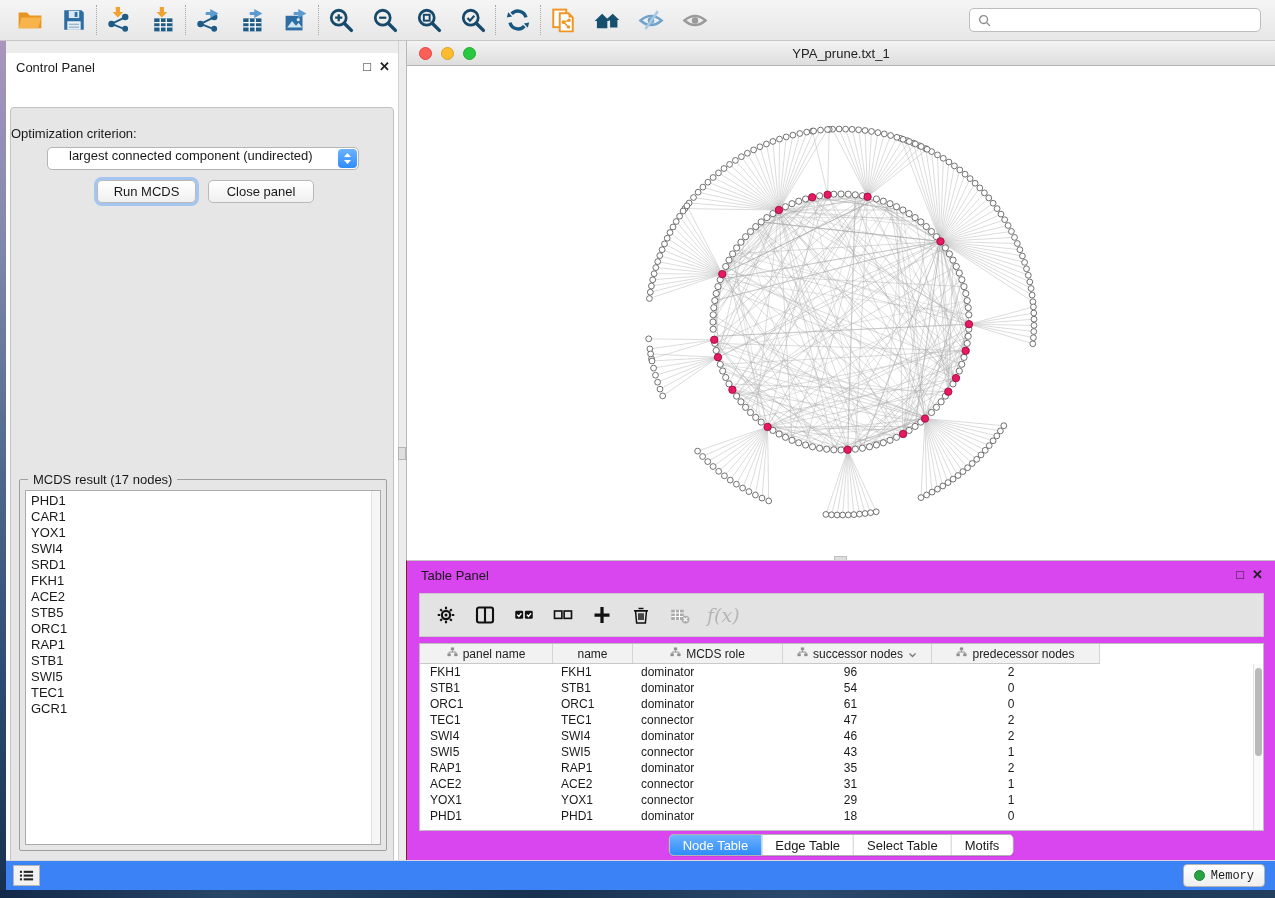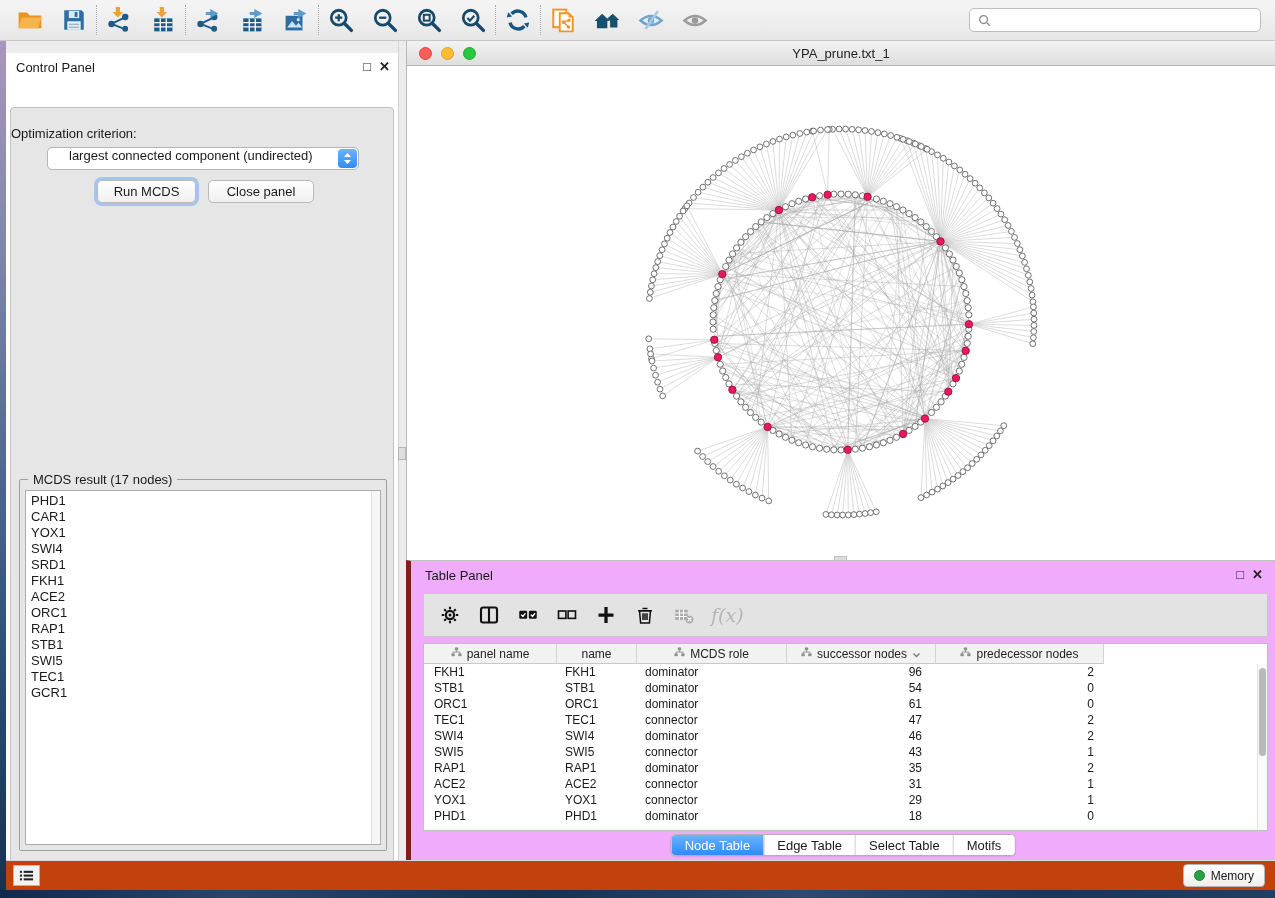--- a/index.html
+++ b/index.html
@@ -83,45 +83,45 @@
   .tl { width:13px; height:13px; border-radius:50%; cursor:default; }
   .tl-red { background:#ff5f57; border:1px solid #e0443e; }
   .tl-yellow { background:#febc2e; border:1px solid #dea123; }
   .tl-green { background:#28c840; border:1px solid #1dad2b; }
   .net-title { position:absolute; width:100%; text-align:center; top:5px; font-size:13px; color:#222; }
   .net-canvas { position:absolute; left:0; top:25px; width:869px; height:494px; background:#fff; }
   .net-canvas svg { position:absolute; left:0; top:0; }
 
   
   .table-panel { position:absolute; left:406px; top:560px; width:869px; height:300px;
-    background:#f0abfc; border-left:5px solid #7f1d1d; border-top:1px solid #c2c2c2; }
+    background:#d946ef; border-left:1px solid #7f1d1d; border-top:1px solid #c2c2c2; }
   .tp-toolbar { position:absolute; left:12px; top:32px; width:845px; height:44px;
     background:#e3e3e3; border:1px solid #c8c8c8; display:flex; align-items:center; gap:15px; padding-left:14px; }
   .tpi { width:24px; height:24px; display:flex; align-items:center; justify-content:center; cursor:default; }
   .tpi svg { width:20px; height:20px; }
   .fx { font-family:"DejaVu Serif", serif; font-style:italic; font-size:19px; color:#b5b5b5; }
 
   .tbl { position:absolute; left:12px; top:82px; width:845px; height:188px;
     background:#fff; border:1px solid #bfbfbf; }
   .tbl-head { position:absolute; left:0; top:0; height:20px; display:flex;
     border-bottom:1px solid #c9c9c9; }
   .th { background:#f2f2f2; border-right:1px solid #d4d4d4; display:flex; align-items:center;
     justify-content:center; gap:5px; font-size:12px; color:#222; cursor:default; }
   .tbl-body { position:absolute; left:0; top:20px; right:0; bottom:0; overflow:hidden; }
   .tr { display:flex; height:16px; line-height:16px; font-size:12px; cursor:default; }
   .td { overflow:hidden; white-space:nowrap; }
   .td.l { text-align:left; }
-  .td.r { text-align:right; }
+  .td.r { text-align:center; }
   .tbl-scroll { position:absolute; right:0; top:20px; bottom:0; width:10px; background:#fafafa; border-left:1px solid #e2e2e2; }
   .tbl-thumb { position:absolute; left:1px; right:1px; top:4px; height:88px; background:#b9b9b9; border-radius:4px; }
   .tp-tabs { top:273px; left:50%; transform:translateX(-50%); }
 
   
   .status-bar { position:absolute; left:6px; top:860px; width:1269px; height:30px;
-    background:#c2410c; border-top:1px solid #d8d8d8; }
+    background:#3b82f6; border-top:1px solid #d8d8d8;font-family:Liberation Mono, monospace; }
   .sb-listbtn { position:absolute; left:7px; top:4px; width:27px; height:21px;
     background:#f2f2f2; border:1px solid #b5b5b5; display:flex; align-items:center; justify-content:center; cursor:default; }
   .sb-listbtn svg { width:15px; height:15px; }
   .memory-btn { position:absolute; right:10px; top:3px; height:23px; padding:0 10px;
     background:linear-gradient(#ffffff,#efefef); border:1px solid #b5b5b5; border-radius:4px;
     display:flex; align-items:center; gap:6px; font-size:12px; cursor:default; }
   .mem-dot { width:11px; height:11px; border-radius:50%; background:#27a343; border:1px solid #1d8534; }
 </style>
 </head>
 <body>
@@ -326,20 +326,21 @@
         <span class="groupbox-title">MCDS result (17 nodes)</span>
         <div class="mcds-list">
           <div class="mcds-items" id="mcds-items">
               <div>PHD1</div>
               <div>CAR1</div>
               <div>YOX1</div>
               <div>SWI4</div>
               <div>SRD1</div>
               <div>FKH1</div>
               <div>ACE2</div>
+              <div>STB5</div>
               <div>ORC1</div>
               <div>RAP1</div>
               <div>STB1</div>
               <div>SWI5</div>
               <div>TEC1</div>
               <div>GCR1</div>
             </div>
           <div class="mcds-scroll"></div>
         </div>
       </div>

